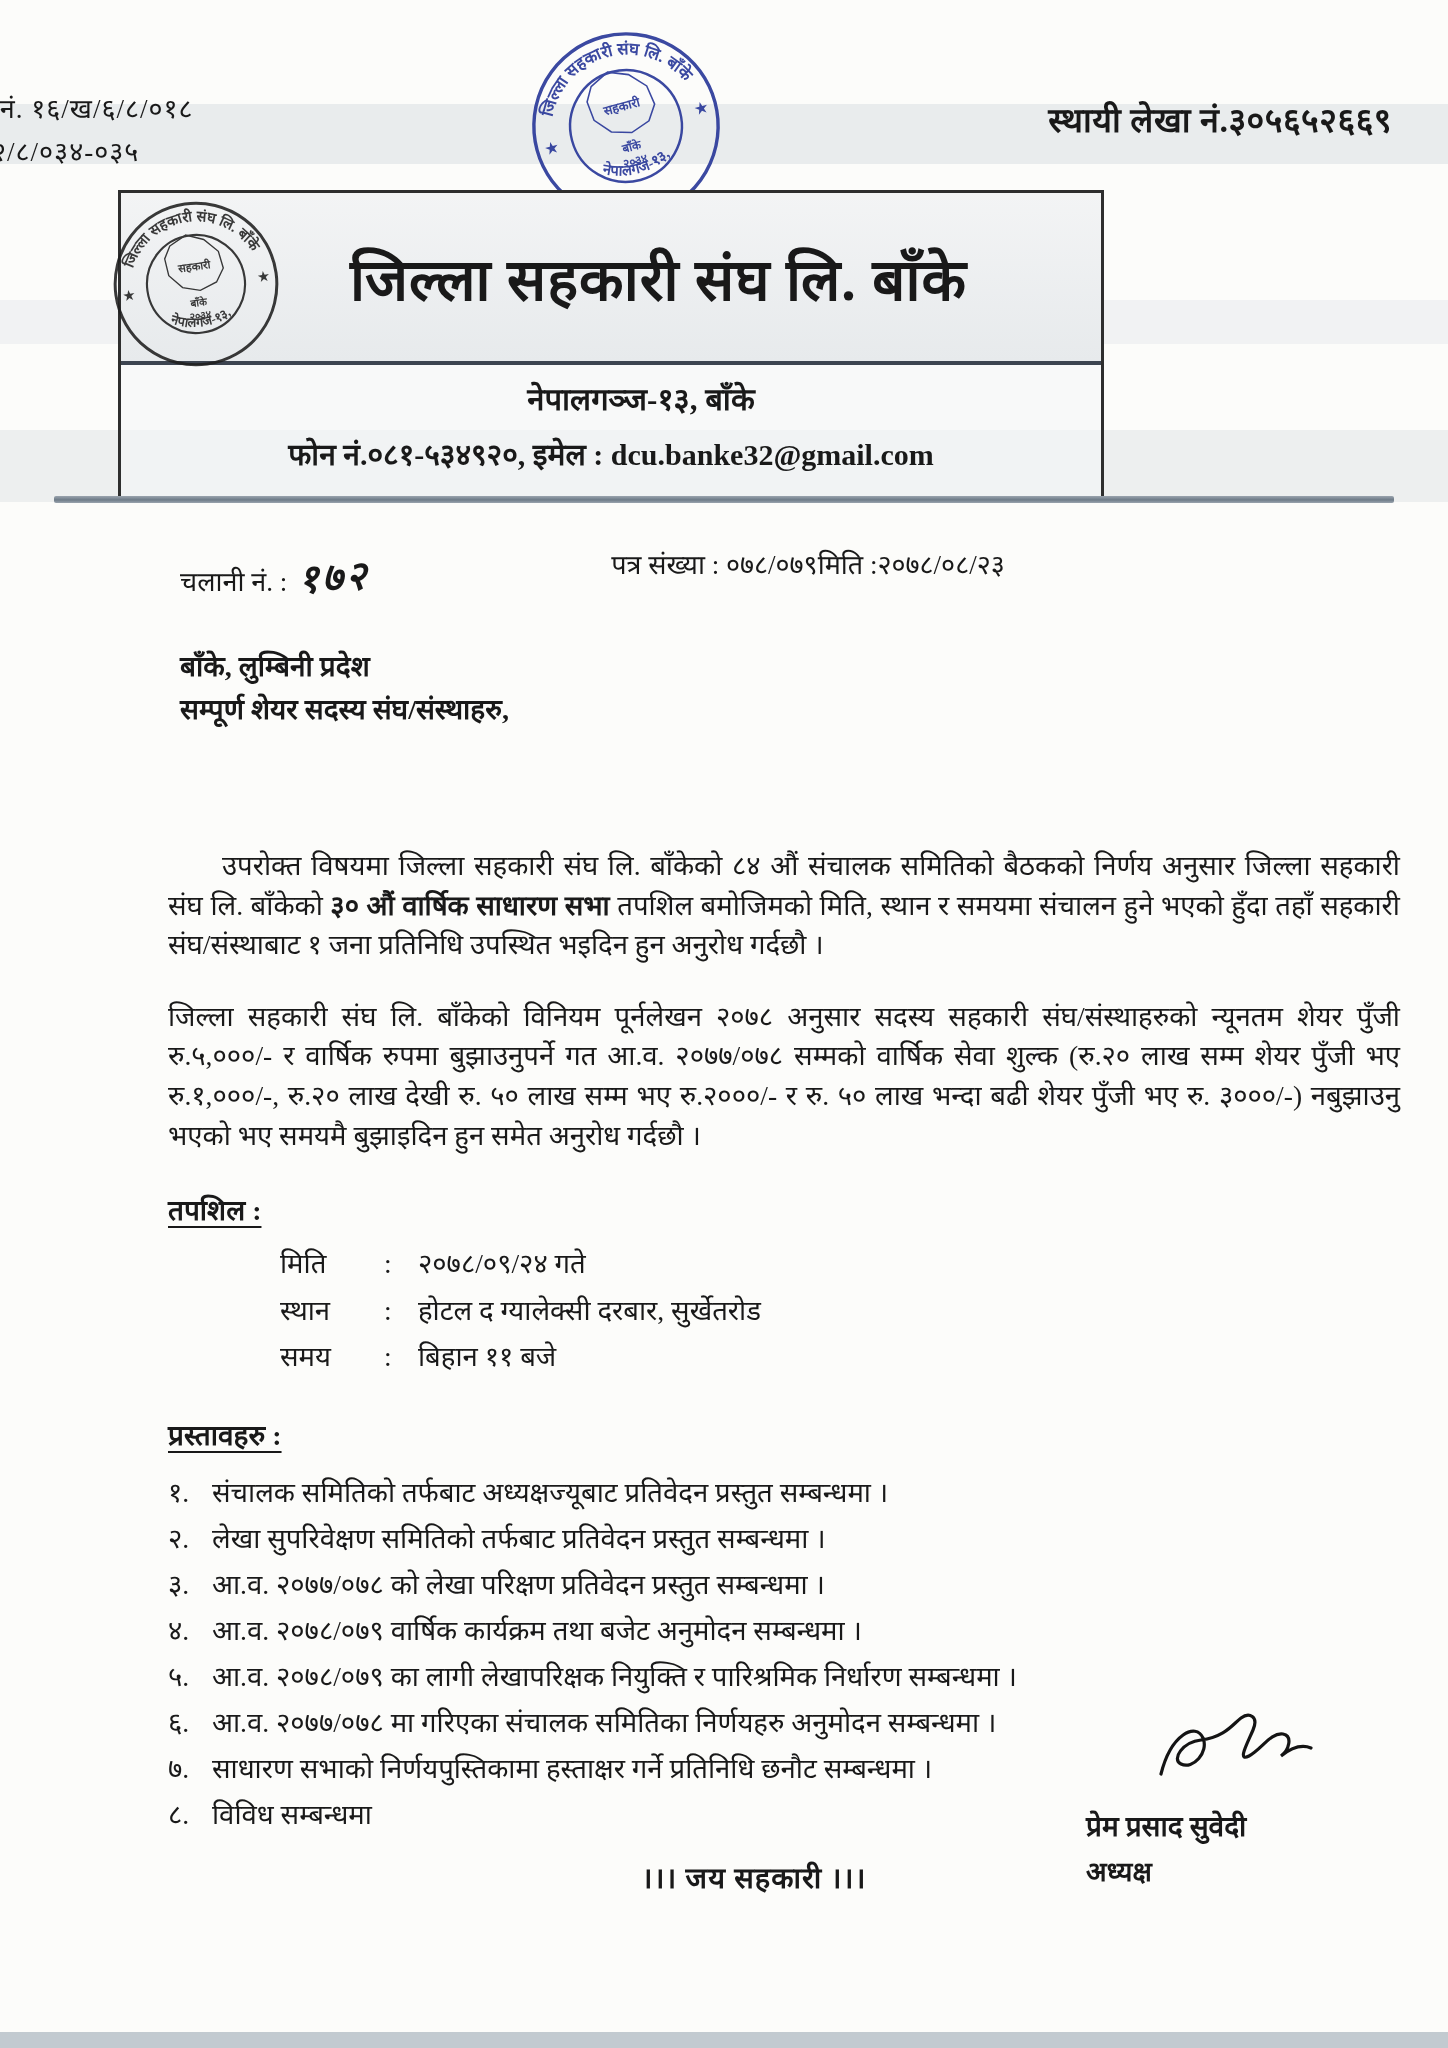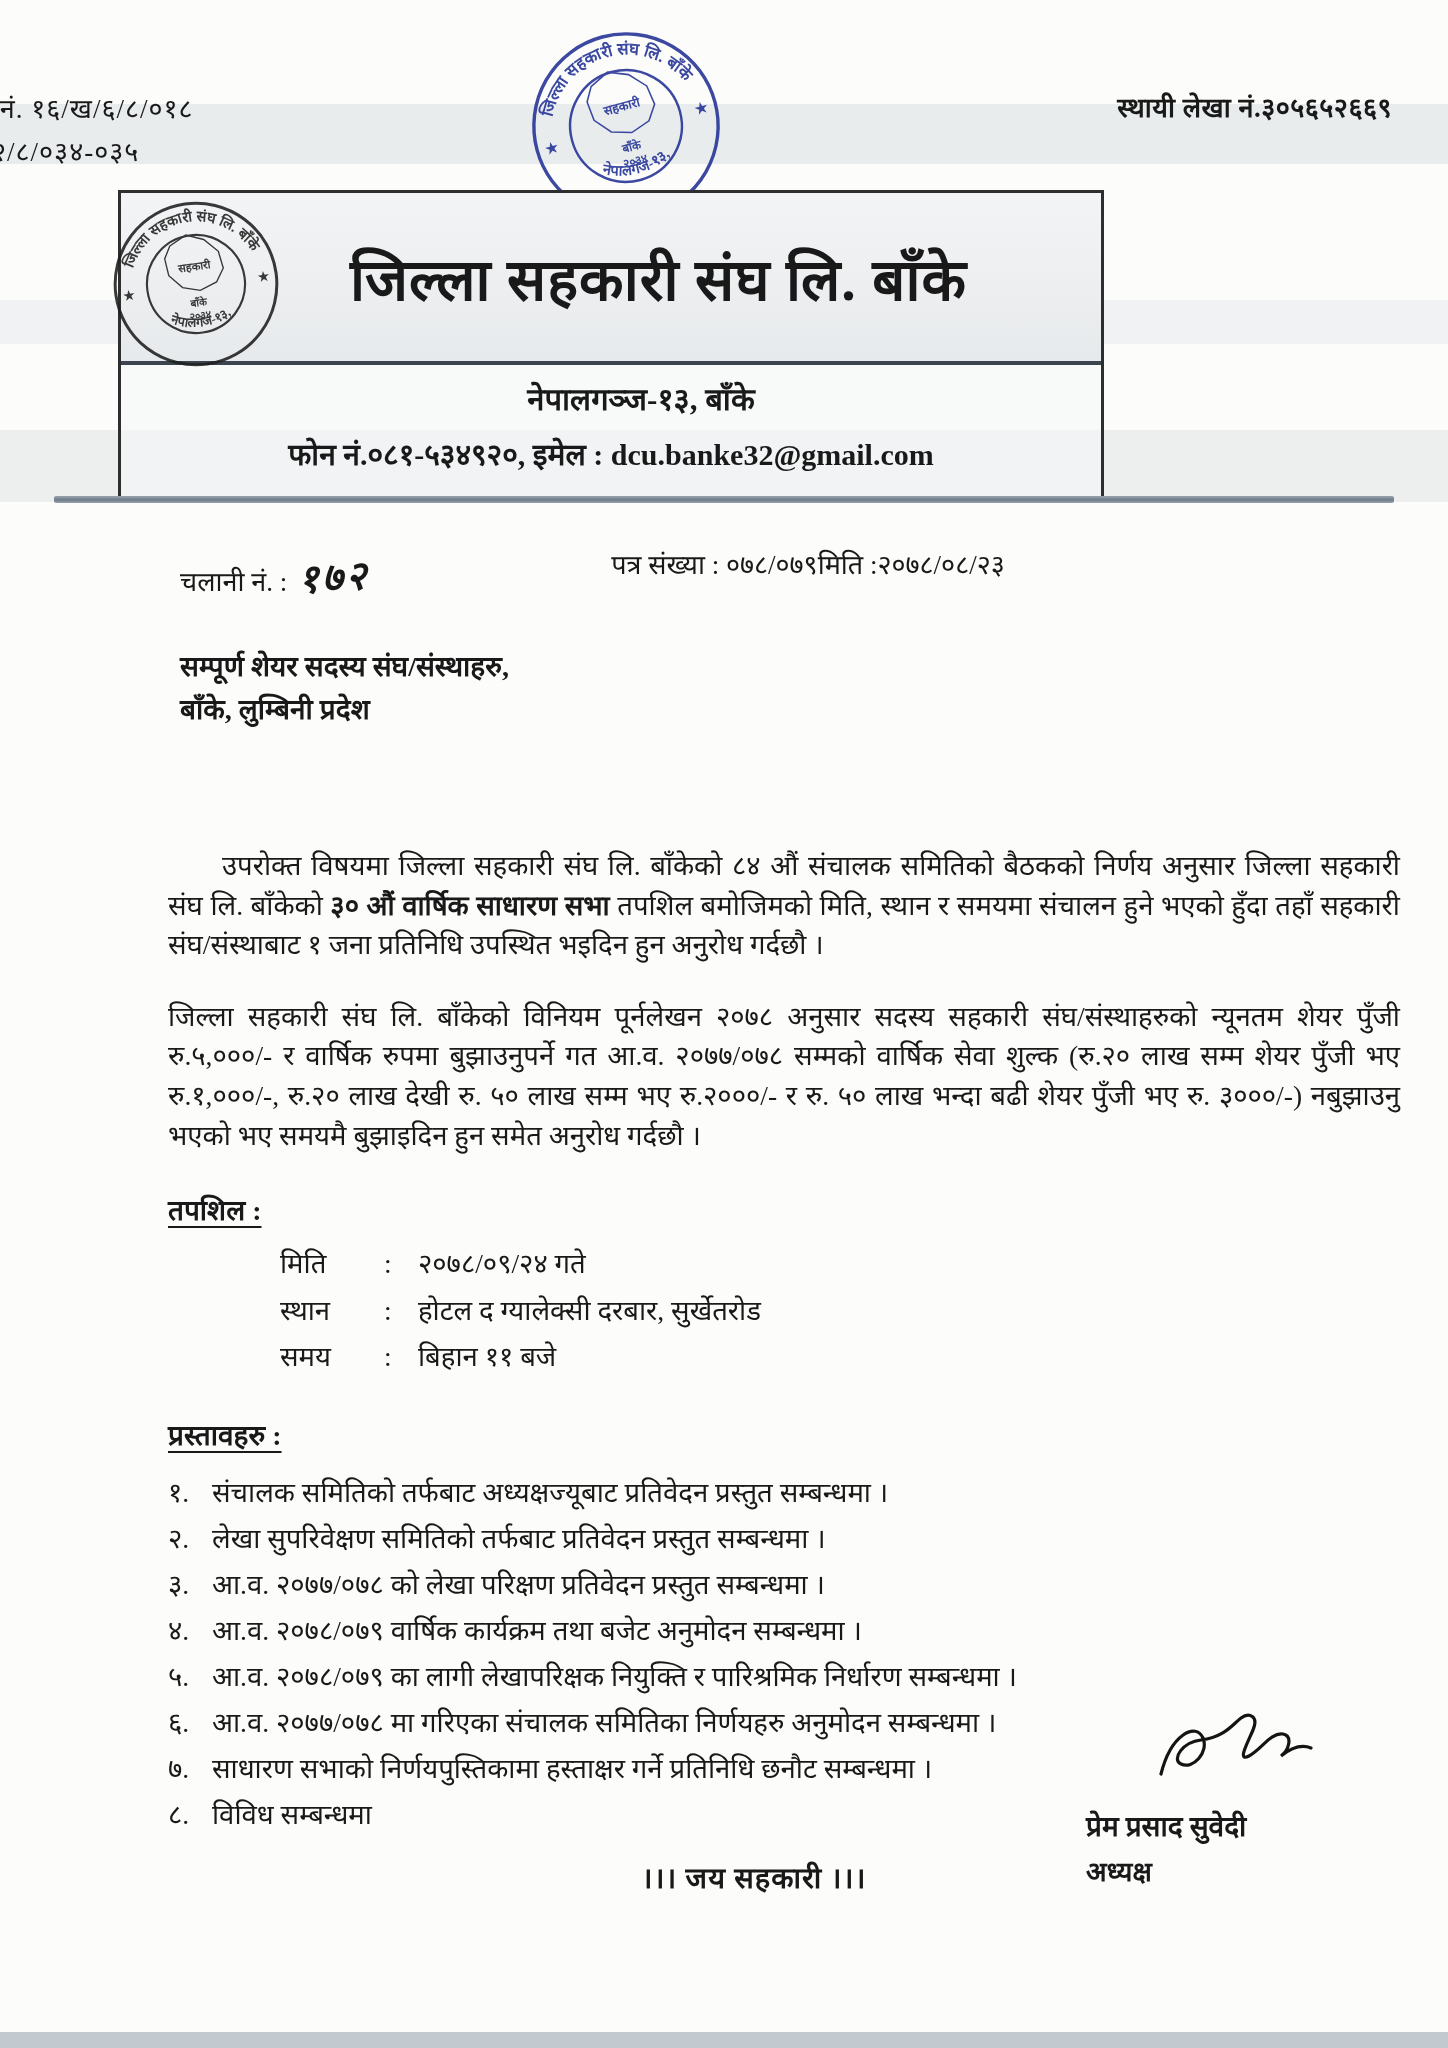--- a/index.html
+++ b/index.html
@@ -10,21 +10,21 @@
   }
   
   .band{position:absolute; left:0; width:100%; pointer-events:none;}
   .band.b1{top:104px; height:60px; background:rgba(198,205,212,.35);}
   .band.b2{top:300px; height:44px; background:rgba(205,211,217,.22);}
   .band.b3{top:430px; height:72px; background:rgba(203,209,215,.30);}
   .band.b4{top:2032px; height:16px; background:#c2cad0;}
 
   
   .ref-block{position:absolute; left:-8px; top:88px; font-size:27px; line-height:1.6; letter-spacing:1px;}
-  .pan{position:absolute; right:56px; top:88px; font-size:27px; font-weight:600; letter-spacing:.5px;text-align:right;}
+  .pan{position:absolute; right:56px; top:96px; font-size:34px; font-weight:600; letter-spacing:.5px;text-align:right;}
 
   
   .head-box{
     position:absolute; left:118px; top:190px; width:986px; height:310px;
     border:3px solid #2e2e2e; border-bottom:none; box-sizing:border-box; background:rgba(244,246,247,.55);
   }
   .title-sec{
     height:168px; display:flex; align-items:center; justify-content:center;
     padding-left:95px; border-bottom:4px solid #3c4450;
     background:linear-gradient(#f3f4f5,#e7eaec);
@@ -154,22 +154,22 @@
   <div class="meta-row">
     <span>पत्र संख्या : ०७८/०७९</span>
     <span>मिति :२०७८/०८/२३</span>
   </div>
   <div class="chalani-row">
     <span>चलानी नं. :</span>
     <span class="hand">१७२</span>
   </div>
 
   <div class="recipient">
+    <div>बाँके, लुम्बिनी प्रदेश</div>
     <div>सम्पूर्ण शेयर सदस्य संघ/संस्थाहरु,</div>
-    <div>बाँके, लुम्बिनी प्रदेश</div>
   </div>
 
 
   <div class="content">
     <p class="p1"><span>उपरोक्त विषयमा जिल्ला सहकारी संघ लि. बाँकेको ८४ औं संचालक समितिको बैठकको निर्णय अनुसार जिल्ला सहकारी संघ लि. बाँकेको </span><b>३० औं वार्षिक साधारण सभा</b><span> तपशिल बमोजिमको मिति, स्थान र समयमा संचालन हुने भएको हुँदा तहाँ सहकारी संघ/संस्थाबाट १ जना प्रतिनिधि उपस्थित भइदिन हुन अनुरोध गर्दछौ ।</span></p>
     <p class="p2">जिल्ला सहकारी संघ लि. बाँकेको विनियम पूर्नलेखन २०७८ अनुसार सदस्य सहकारी संघ/संस्थाहरुको न्यूनतम शेयर पुँजी रु.५,०००/- र वार्षिक रुपमा बुझाउनुपर्ने गत आ.व. २०७७/०७८ सम्मको वार्षिक सेवा शुल्क (रु.२० लाख सम्म शेयर पुँजी भए रु.१,०००/-, रु.२० लाख देखी रु. ५० लाख सम्म भए रु.२०००/- र रु. ५० लाख भन्दा बढी शेयर पुँजी भए रु. ३०००/-) नबुझाउनु भएको भए समयमै बुझाइदिन हुन समेत अनुरोध गर्दछौ ।</p>
 
     <div class="sec-head">तपशिल :</div>
     <div class="detail-rows">
       <div class="detail-row">

